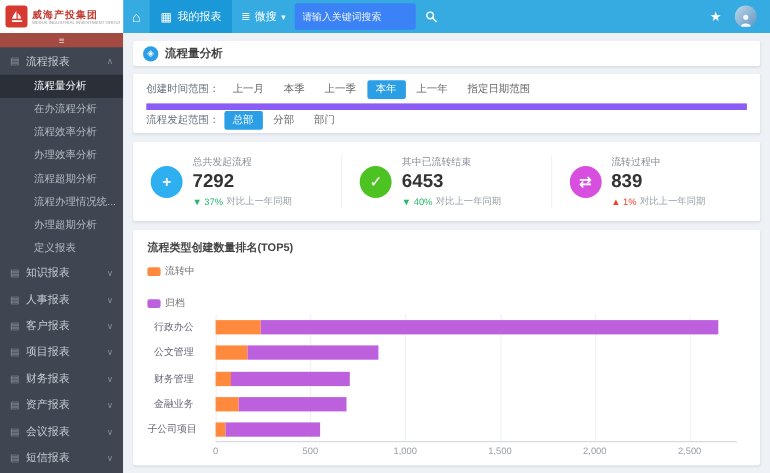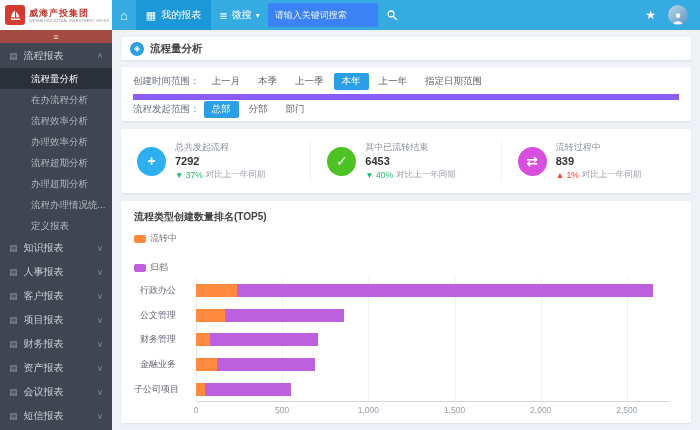--- a/index.html
+++ b/index.html
@@ -50,21 +50,21 @@
   .filter-label { color:#6b7280; font-size:9.5px; margin-right:4px; white-space:nowrap; }
   .filter-options { display:flex; align-items:center; gap:2px; }
   .filter-opt { padding:2px 8px; color:#666; font-size:9.5px; border-radius:2px; cursor:pointer; white-space:nowrap; }
   .filter-opt.active { background:#2b9fe6; color:#fff; }
 
   .stats-card { display:flex; align-items:center; padding:12px 0; margin-bottom:8px; flex:0 0 auto; }
   .stat { flex:1; display:flex; align-items:center; gap:9px; padding:0 16px; }
   .stat + .stat { border-left:1px solid #f0f1f3; }
   .stat-circle { width:29px; height:29px; flex:0 0 29px; border-radius:50%; color:#fff; font-size:14px; font-weight:bold; display:flex; align-items:center; justify-content:center; }
   .stat-label { color:#8a9099; font-size:9px; }
-  .stat-value { color:#333; font-size:11px; font-weight:bold; margin:1px 0 2px; }
+  .stat-value { color:#333; font-size:17px; font-weight:bold; margin:1px 0 2px; }
   .stat-trend { font-size:8.5px; color:#9aa0a8; display:flex; gap:3px; align-items:center; }
   .trend-down { color:#23b86c; }
   .trend-up { color:#f0412c; }
 
   .chart-card { flex:1; padding:9px 13px 6px; display:flex; flex-direction:column; overflow:hidden; }
   .chart-title { font-size:10px; font-weight:bold; color:#444; }
   .legend { display:flex; justify-content:center; gap:16px; margin:8px 0 4px;flex-direction:column; }
   .legend-item { display:flex; align-items:center; gap:4px; font-size:9px; color:#777; cursor:pointer; }
   .legend-swatch { width:12px; height:8px; border-radius:2px; display:inline-block; }
   .plot { flex:1; display:flex; flex-direction:column; min-height:0; }
@@ -136,22 +136,22 @@
       <span class="mi-icon">▤</span>
       <span class="mi-label">流程报表</span>
       <span class="chev">∧</span>
     </div>
     <div class="sub-list">
         <div class="sub-item active">流程量分析</div>
         <div class="sub-item">在办流程分析</div>
         <div class="sub-item">流程效率分析</div>
         <div class="sub-item">办理效率分析</div>
         <div class="sub-item">流程超期分析</div>
+        <div class="sub-item">流程办理情况统...</div>
         <div class="sub-item">办理超期分析</div>
-        <div class="sub-item">流程办理情况统...</div>
         <div class="sub-item">定义报表</div>
       </div>
     <div class="section-list">
         <div class="menu-item">
           <span class="mi-icon">▤</span>
           <span class="mi-label">知识报表</span>
           <span class="chev">∨</span>
         </div>
         <div class="menu-item">
           <span class="mi-icon">▤</span>

